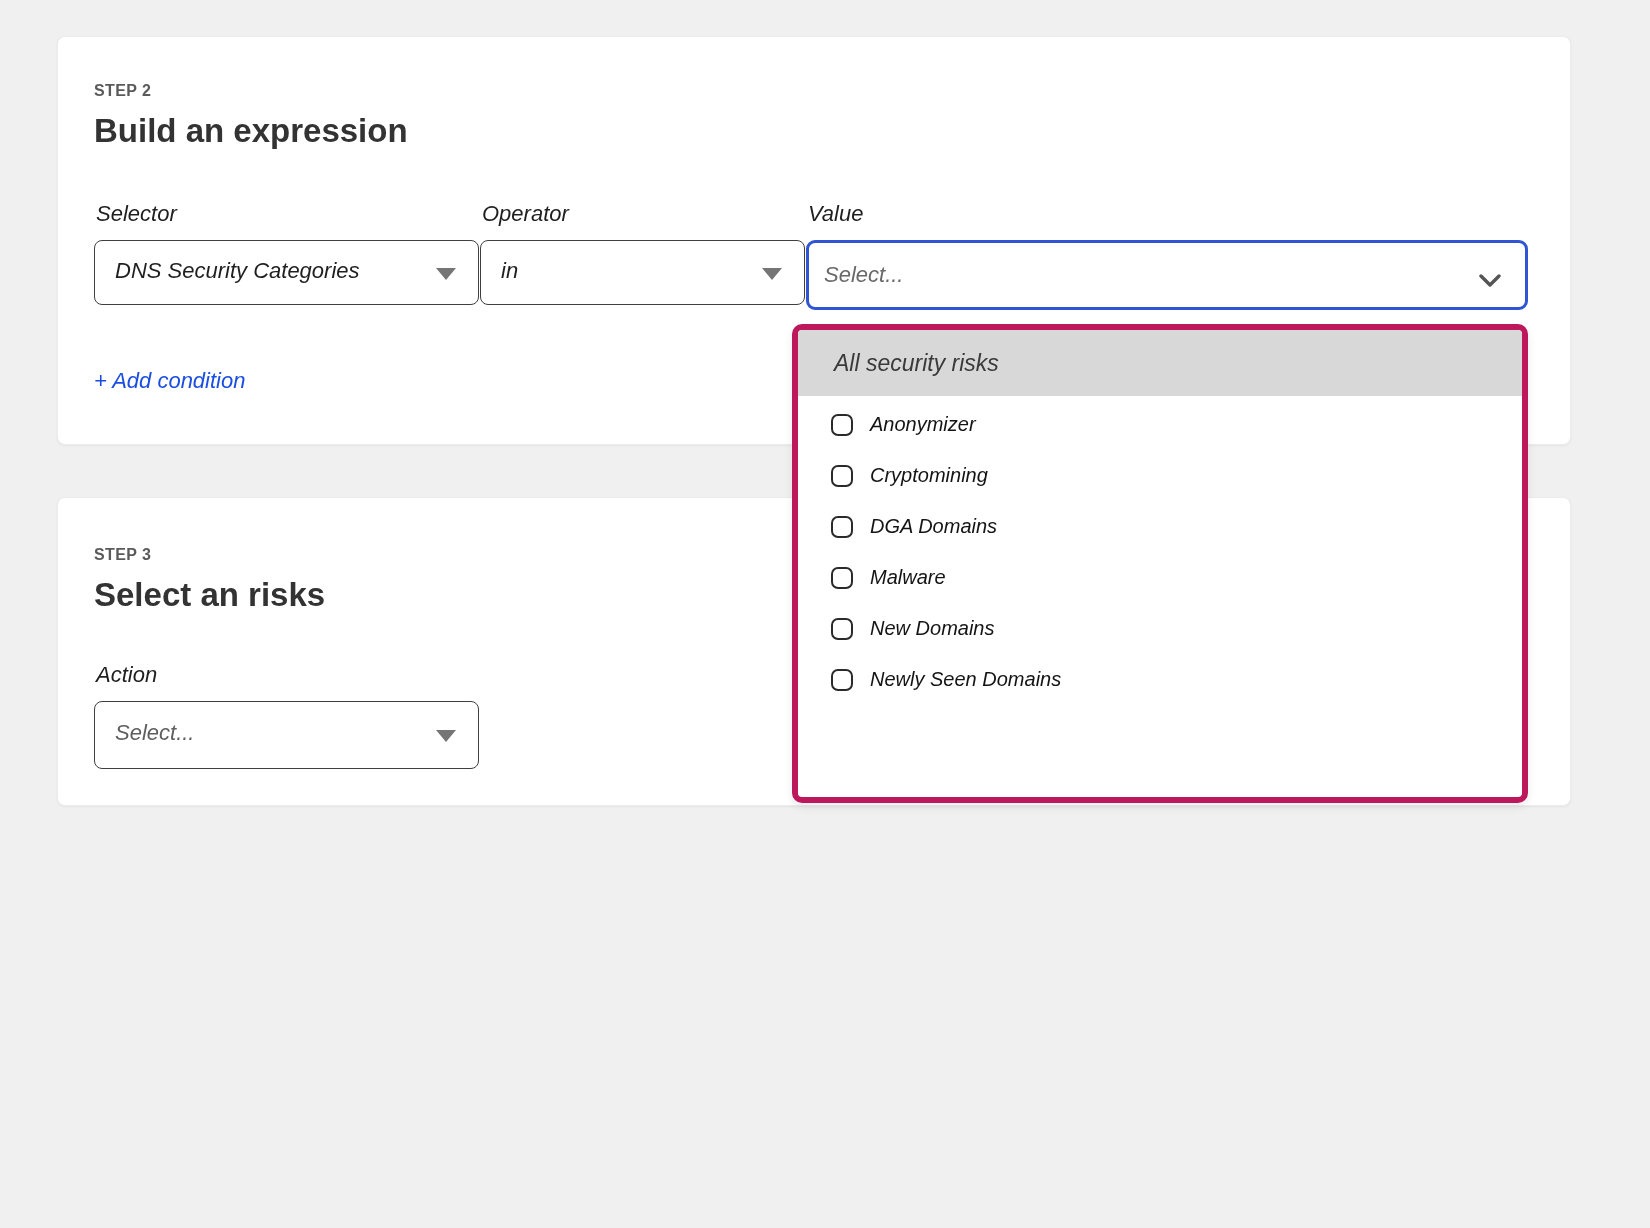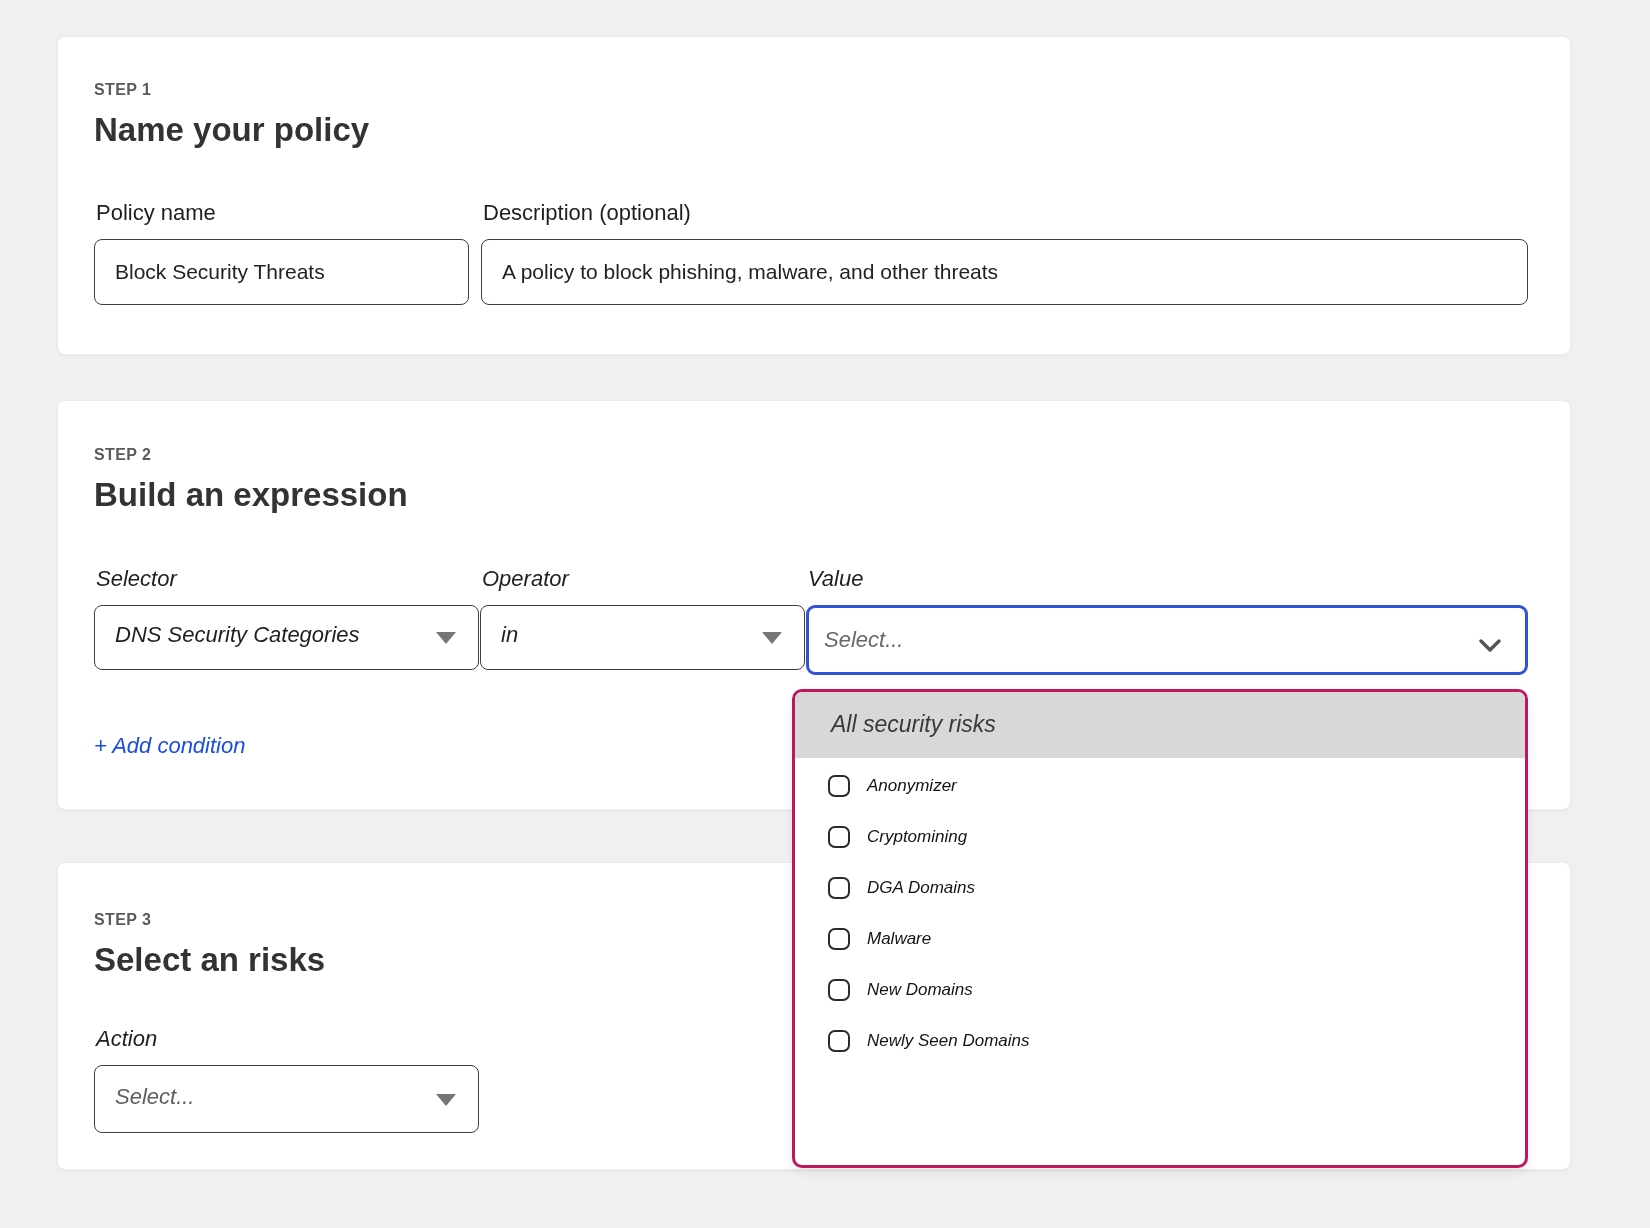--- a/index.html
+++ b/index.html
@@ -127,21 +127,21 @@
     font-style: italic;
   }
 
   .dropdown-panel {
     position: absolute;
     top: calc(100% + 14px);
     left: -14px;
     right: 0;
     height: 479px;
     background: #ffffff;
-    border: 3px solid #be185d;
+    border: 6px solid #be185d;
     border-radius: 10px;
     box-shadow: 0 4px 10px rgba(0,0,0,0.08);
     overflow: hidden;
     z-index: 10;
   }
   .dropdown-header {
     height: 66px;
     background: #d8d8d8;
     display: flex;
     align-items: center;
@@ -159,42 +159,27 @@
     cursor: pointer;
   }
   .checkbox {
     width: 22px;
     height: 22px;
     border: 2px solid #2a2a2a;
     border-radius: 7px;
     background: #ffffff;
     flex: none;
   }
-  .option-label { font-size: 17px; color: #141414; }
+  .option-label { font-size: 20px; color: #141414; }
 </style>
 </head>
 <body>
 
 <div class="page">
 
-  <section class="card card-step1">
-    <div class="step-label">STEP 1</div>
-    <h1 class="card-title" style="margin-bottom:0;">Name your policy</h1>
-
-    <div class="fields-row">
-      <div class="col-policy">
-        <label class="field-label">Policy name</label>
-        <input class="text-input" type="text" value="Block Security Threats" style="">
-      </div>
-      <div class="col-desc">
-        <label class="field-label">Description (optional)</label>
-        <input class="text-input" type="text" value="A policy to block phishing, malware, and other threats" style="">
-      </div>
-    </div>
-  </section>
 
   <section class="card card-step2">
     <div class="step-label">STEP 2</div>
     <h1 class="card-title" style="margin-bottom:16px;">Build an expression</h1>
 
     <div class="expr-row">
 
       <div class="col-selector">
         <label class="field-label">Selector</label>
         <div class="select-box">

